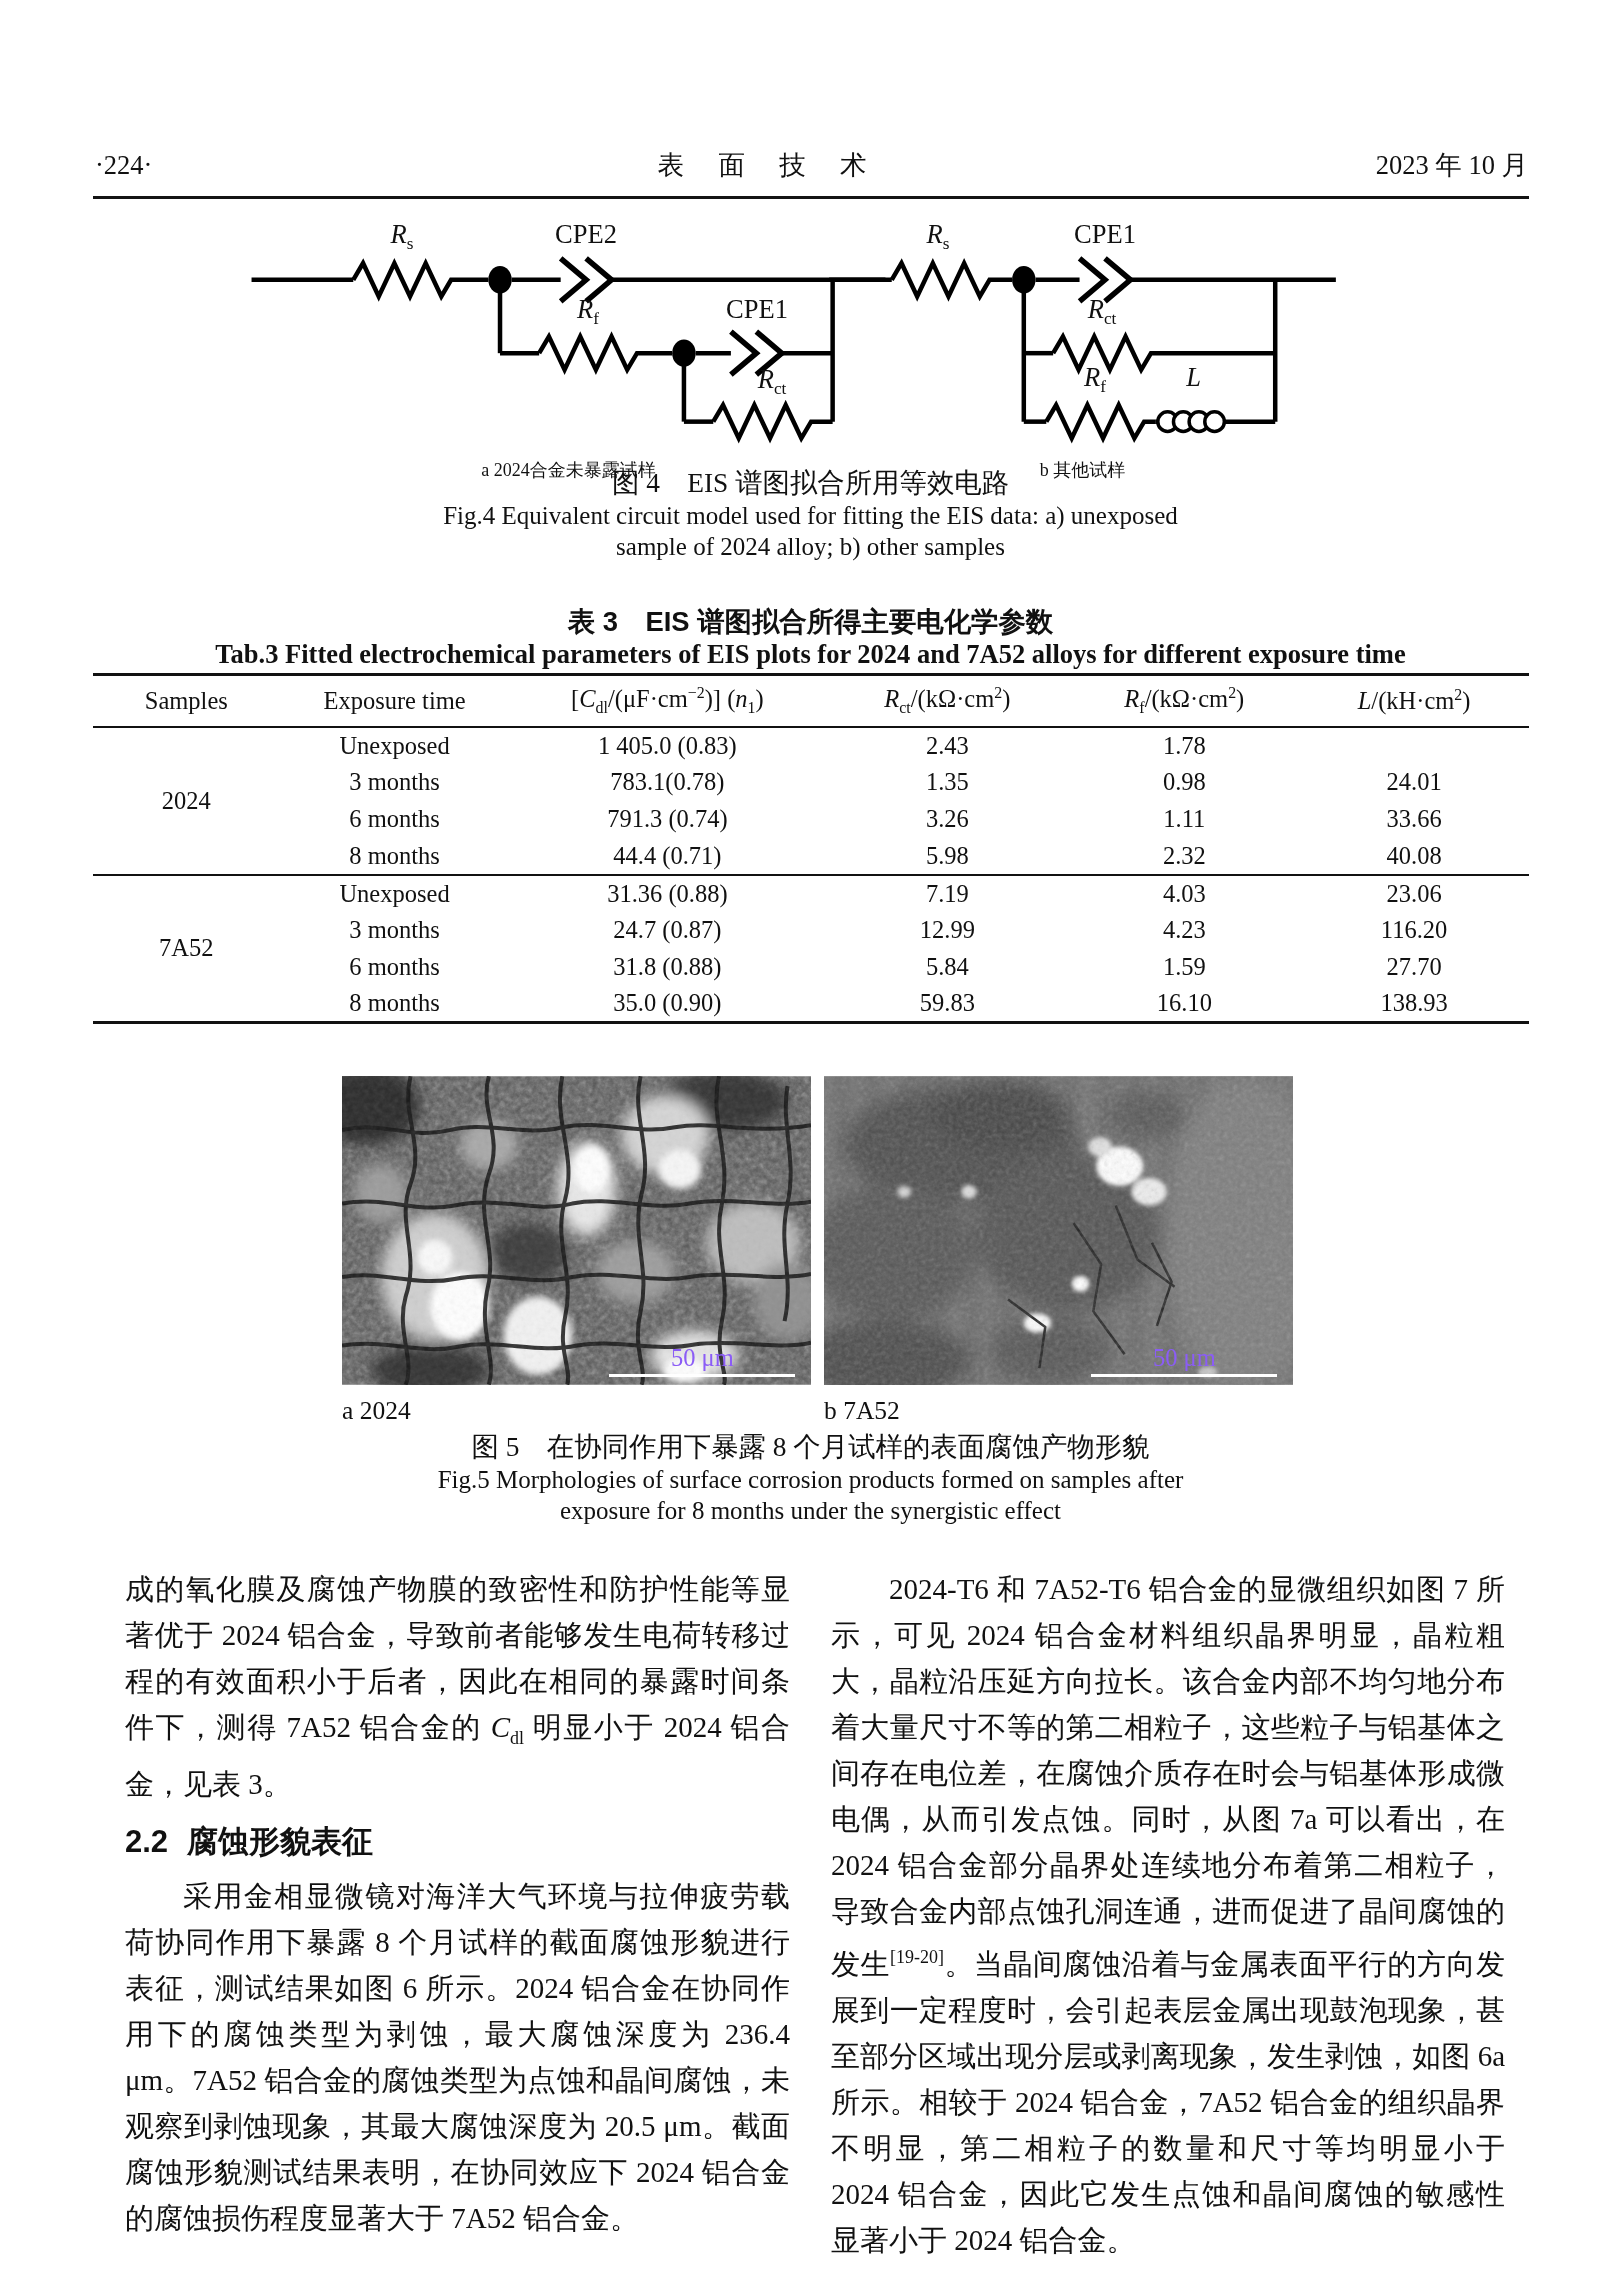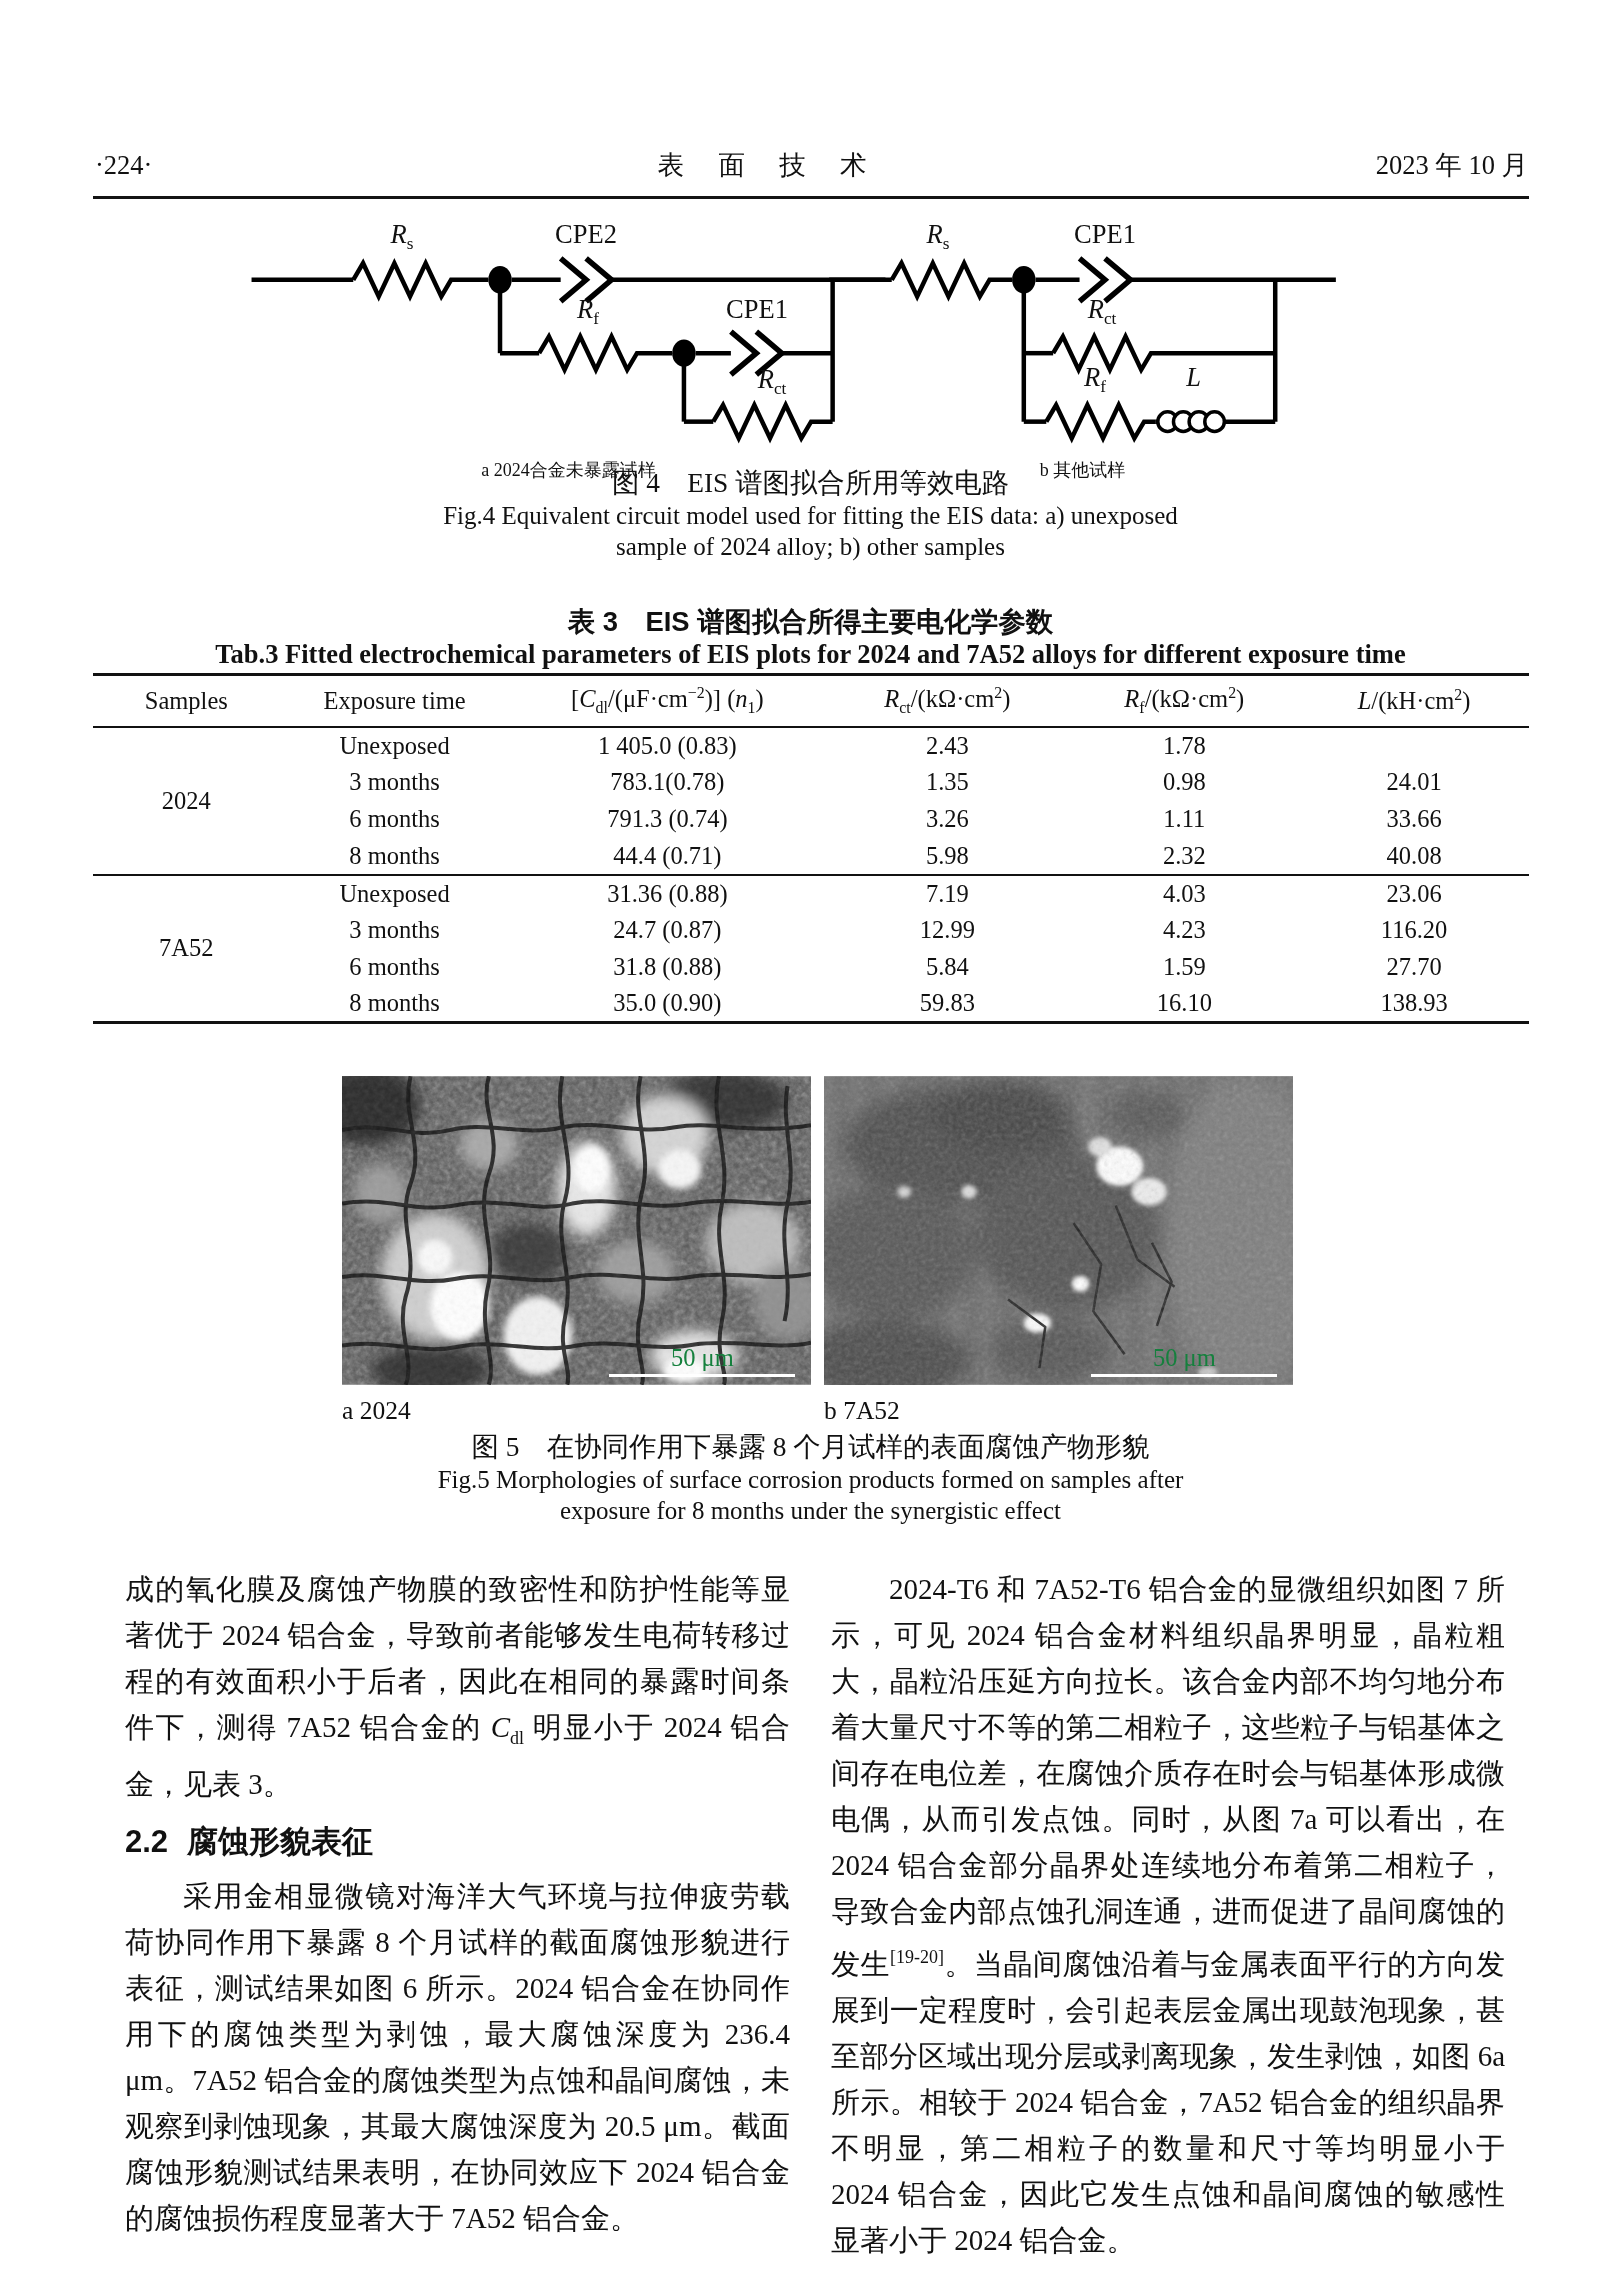--- a/index.html
+++ b/index.html
@@ -31,21 +31,21 @@
   .t3{position:absolute;left:93px;top:673px;width:1436px;border-collapse:collapse;
       font-size:24.5px;border-top:3.9px solid #111;border-bottom:3.9px solid #111}
   .t3 th{font-weight:normal;height:52px;text-align:center;vertical-align:middle}
   .t3 thead tr{border-bottom:2px solid #111}
   .t3 td{height:37px;text-align:center;vertical-align:middle}
   .t3 tr.gsep{border-top:2px solid #111}
   .t3 sub,.t3 sup{font-size:65%}
   
   .sem{position:absolute;top:1076px;width:469px;height:309px;overflow:hidden}
   .sem svg{display:block}
-  .scalebar{position:absolute;right:15.7px;bottom:7.8px;width:186px;color:#15803d;
+  .scalebar{position:absolute;right:15.7px;bottom:7.8px;width:186px;color:#8b5cf6;
             text-align:center;font-size:24.5px;line-height:26.5px}
   .sbline{height:2.9px;background:#fff;margin-top:2.9px}
   .semlabel{position:absolute;top:1396px;width:469px;text-align:left;font-size:25.5px}
   
   .col{position:absolute;top:1566px;font-size:29px;line-height:46px;text-align:justify}
   .col p{text-indent:2em}
   .col p.noindent{text-indent:0}
   .col i{font-style:italic}
   .col sub{font-size:62%}
   .col sup{font-size:62%}

